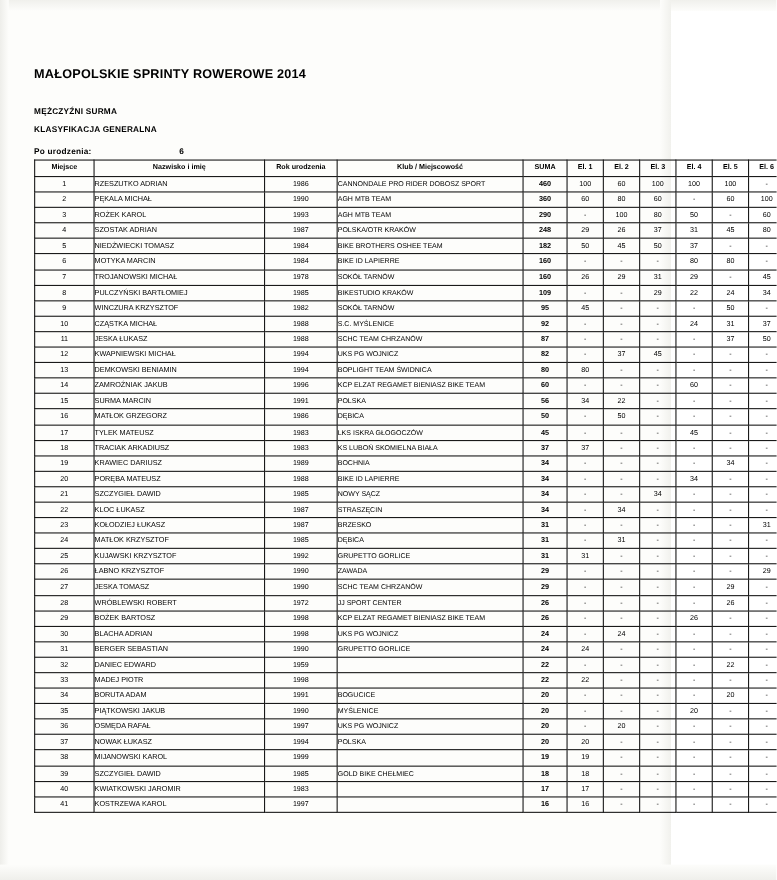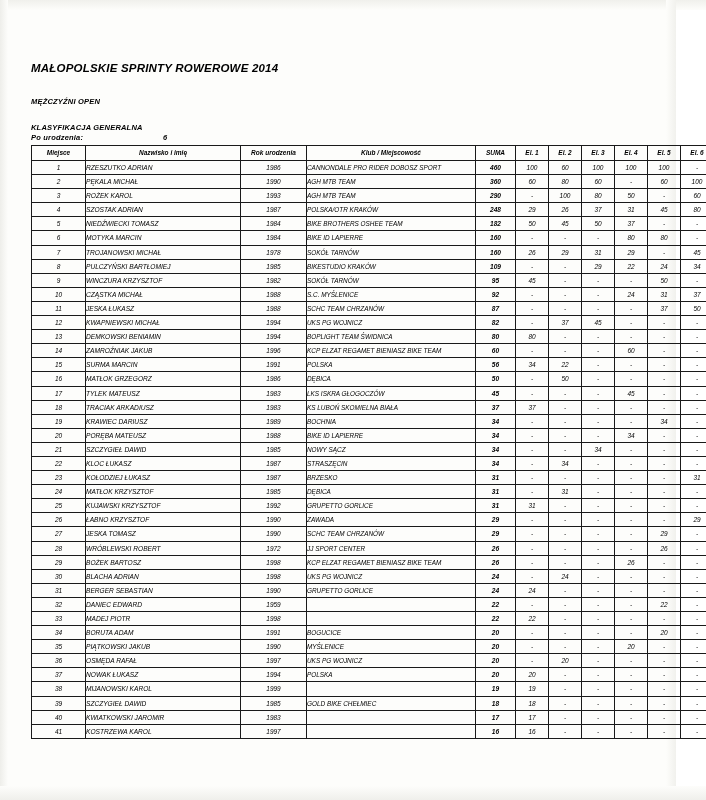--- a/index.html
+++ b/index.html
@@ -11,24 +11,23 @@
     width: 706px;
     height: 800px;
     font-family: "Liberation Sans", sans-serif;
     color: #000000;
     position: relative;
     overflow: hidden;
   }
   .page {
     position: absolute;
     left: 0; top: 0;
-    width: 676px;
+    width: 610px;
     height: 800px;
     background: #fdfdfb;
-    font-style: italic;
   }
   .scan-edge-top {
     position: absolute;
     left: 0; top: 0; width: 706px; height: 10px;
     background: linear-gradient(180deg, #f0f0ec 0%, #fdfdfb 100%);
   }
   .scan-edge-left {
     position: absolute;
     left: 0; top: 0; width: 8px; height: 800px;
     background: linear-gradient(90deg, #eeeeea 0%, #fdfdfb 100%);
@@ -53,21 +52,21 @@
     letter-spacing: 0.2px;
   }
   .subhead {
     position: absolute;
     left: 31px;
     font-size: 7.5px;
     font-weight: bold;
     letter-spacing: 0.2px;
   }
   .subhead.l1 { top: 97px; }
-  .subhead.l2 { top: 123px; }
+  .subhead.l2 { top: 113px; }
   .subhead.l3 { top: 133px; }
   .elim-count {
     position: absolute;
     left: 163px;
     top: 133px;
     font-size: 7.5px;
     font-weight: bold;
   }
 
   table.results {
@@ -116,21 +115,21 @@
 </head>
 <body>
 
 <div class="page">
   <div class="scan-edge-top"></div>
   <div class="scan-edge-left"></div>
   <div class="scan-edge-right"></div>
   <div class="scan-edge-bottom"></div>
 
   <div class="doc-title">MAŁOPOLSKIE SPRINTY ROWEROWE 2014</div>
-  <div class="subhead l1">MĘŻCZYŹNI OPEN</div>
+  <div class="subhead l1">MĘŻCZYŹNI SURMA</div>
   <div class="subhead l2">KLASYFIKACJA GENERALNA</div>
   <div class="subhead l3">Po urodzenia:</div>
   <div class="elim-count">6</div>
 
   <table class="results">
     <colgroup>
       <col class="c-place">
         <col class="c-name">
         <col class="c-year">
         <col class="c-club">

